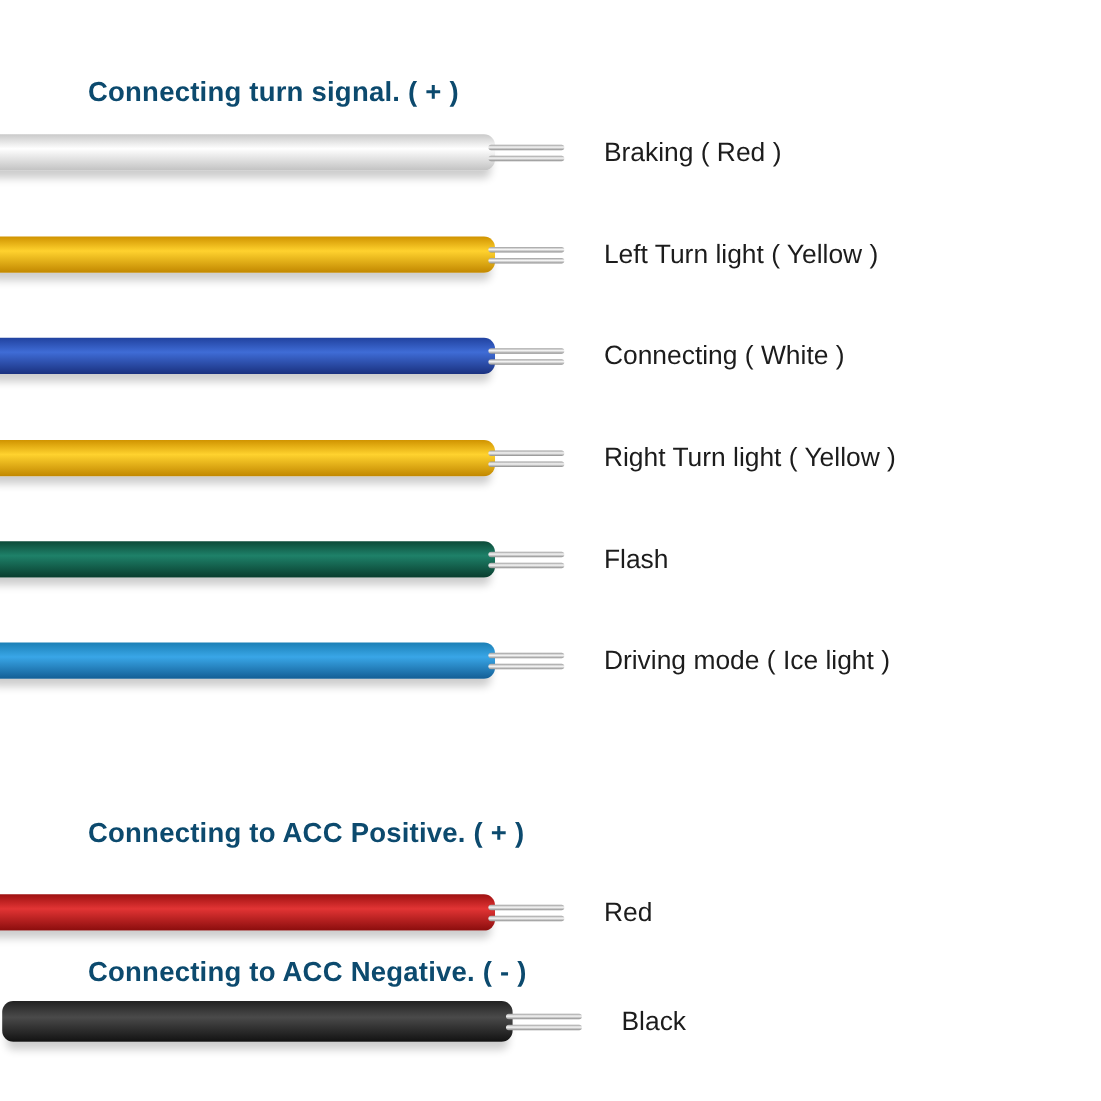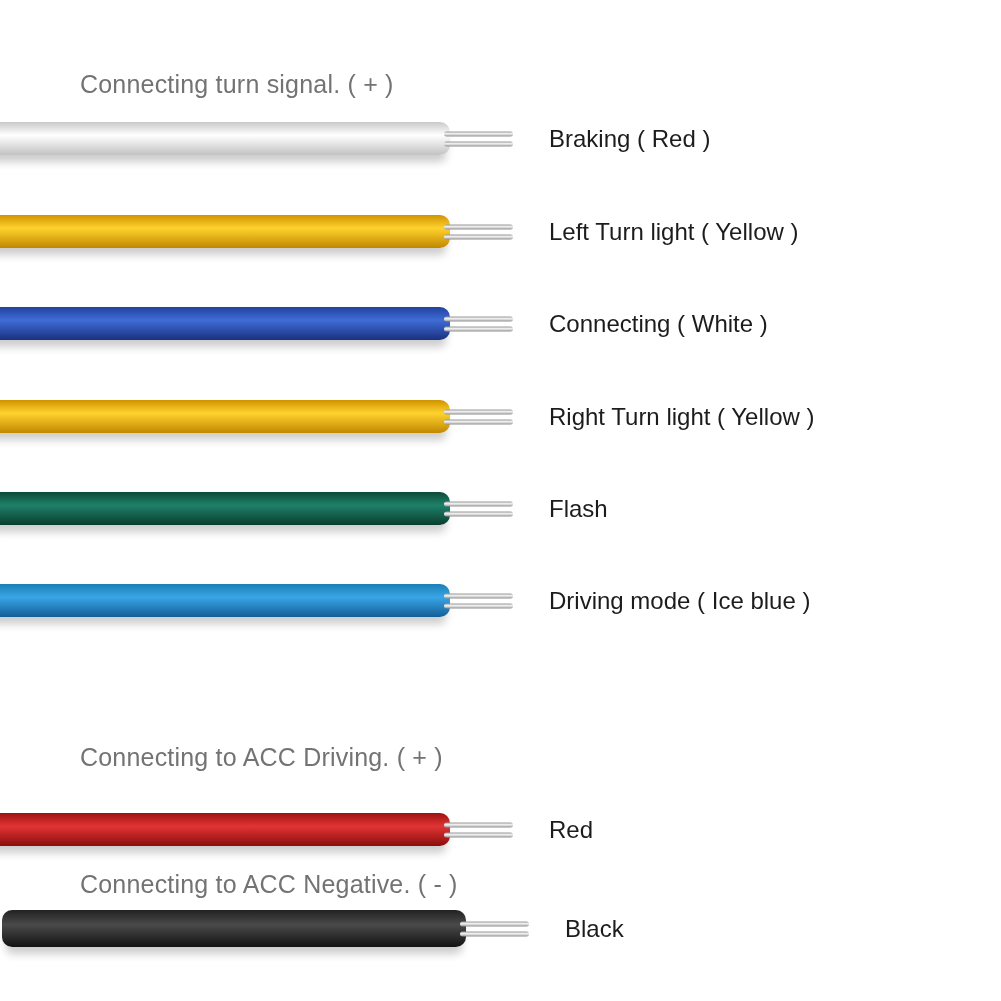--- a/index.html
+++ b/index.html
@@ -8,23 +8,23 @@
     width:1001px;height:1001px;
     background:#ffffff;
     overflow:hidden;
     font-family:"Liberation Sans","DejaVu Sans",sans-serif;
   }
   .heading{
     position:absolute;
     left:80px;
     margin:0;
     font-size:25px;
-    font-weight:normal;
+    font-weight:bold;
     letter-spacing:.2px;
-    color:#737373;
+    color:#0c4a6e;
     white-space:nowrap;
   }
   .wire-row{
     position:absolute;
     left:0;
     width:1001px;
     height:33px;
   }
   .wire-row.thick{height:37px;margin-left:16px;}
   .wire-body{
@@ -114,24 +114,24 @@
       </div>
     <div class="wire-label">Right Turn light ( Yellow )</div>
   </div>
 
   <div class="wire-row" style="top:584px">
     <div class="wire-body" style="background: linear-gradient(rgb(27, 127, 181) 0%, rgb(57, 166, 231) 40%, rgb(19, 94, 149) 100%);"></div>
     <div class="strands">
         <i class="strand"></i>
         <i class="strand"></i>
       </div>
-    <div class="wire-label">Driving mode ( Ice blue )</div>
+    <div class="wire-label">Driving mode ( Ice light )</div>
   </div>
 
-  <h2 class="heading" style="top:743px">Connecting to ACC Driving. ( + )</h2>
+  <h2 class="heading" style="top:743px">Connecting to ACC Positive. ( + )</h2>
 
   <div class="wire-row" style="top:813px">
     <div class="wire-body" style="background: linear-gradient(rgb(158, 17, 17) 0%, rgb(226, 52, 52) 40%, rgb(138, 13, 13) 100%);"></div>
     <div class="strands">
         <i class="strand"></i>
         <i class="strand"></i>
       </div>
     <div class="wire-label">Red</div>
   </div>
 

